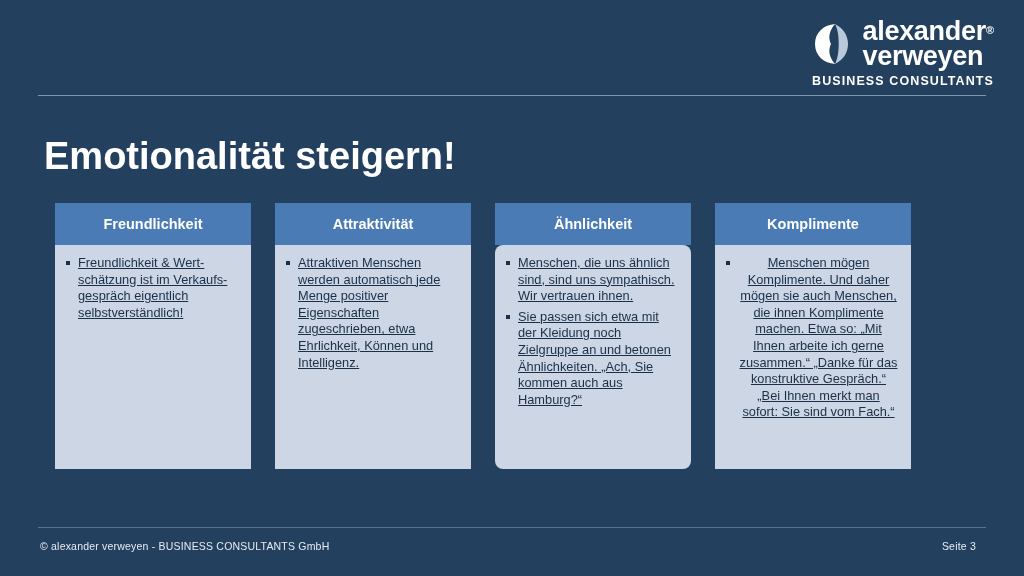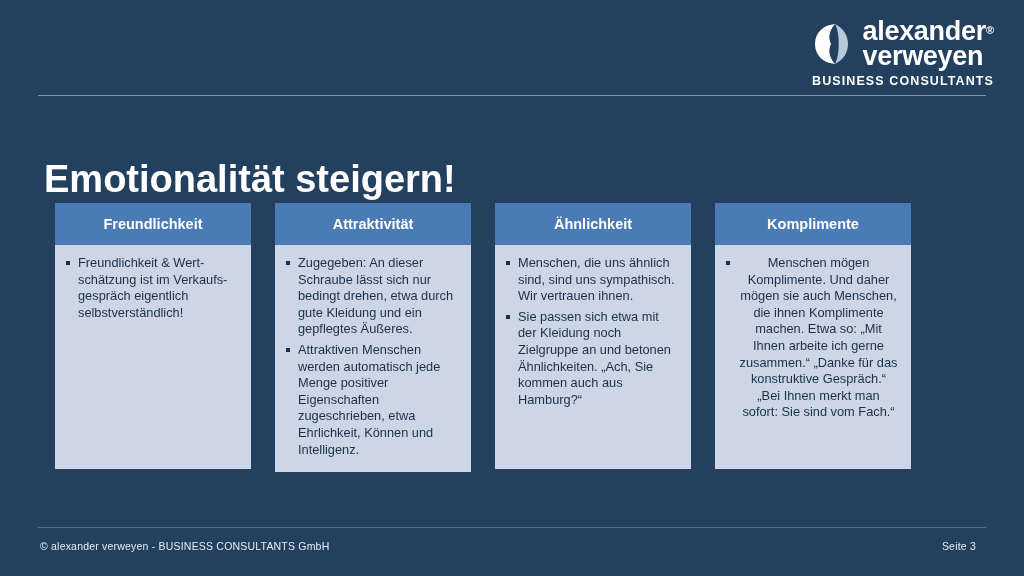--- a/index.html
+++ b/index.html
@@ -82,21 +82,21 @@
     right: 38px;
     top: 95px;
     height: 1px;
     background: #9fb2c6;
     opacity: 0.75;
   }
   
   .title {
     position: absolute;
     left: 44px;
-    top: 133px;
+    top: 110px;
     font-size: 38px;
     font-weight: bold;
     color: #ffffff;
     letter-spacing: 0px;
   }
   
   .columns {
     position: absolute;
     left: 55px;
     top: 203px;
@@ -120,24 +120,25 @@
     height: 42px;
     line-height: 22px;
   }
   .col-body {
     background: #ccd6e4;
     color: #1b3048;
     padding: 10px 12px 14px 10px;
     box-sizing: border-box;
     font-size: 12.8px;
     line-height: 16.6px;
+    text-decoration: underline;
   }
   .col-body.tall-1 { min-height: 224px; }
   .col-body.tall-2 { min-height: 224px; }
-  .col-body.tall-3 { min-height: 224px; }
+  .col-body.tall-3 { min-height: 224px; border-radius: 8px; }
   .col-body.tall-4 { min-height: 224px; text-align: center; }
   ul.bullets {
     margin: 0;
     padding: 0;
     list-style: none;
   }
   ul.bullets li {
     position: relative;
     padding-left: 13px;
     margin-bottom: 4px;
@@ -212,21 +213,20 @@
         <ul class="bullets">
           <li>Freundlichkeit &amp; Wert-schätzung ist im Verkaufs-gespräch eigentlich selbstverständlich!</li>
         </ul>
       </div>
     </div>
 
     <div class="column">
       <div class="col-head">Attraktivität</div>
       <div class="col-body tall-2">
         <ul class="bullets">
-          <li>Zugegeben: An dieser Schraube lässt sich nur bedingt drehen, etwa durch gute Kleidung und ein gepflegtes Äußeres.</li>
           <li>Attraktiven Menschen werden automatisch jede Menge positiver Eigenschaften zugeschrieben, etwa Ehrlichkeit, Können und Intelligenz.</li>
         </ul>
       </div>
     </div>
 
     <div class="column">
       <div class="col-head">Ähnlichkeit</div>
       <div class="col-body tall-3">
         <ul class="bullets">
           <li>Menschen, die uns ähnlich sind, sind uns sympathisch. Wir vertrauen ihnen.</li>

